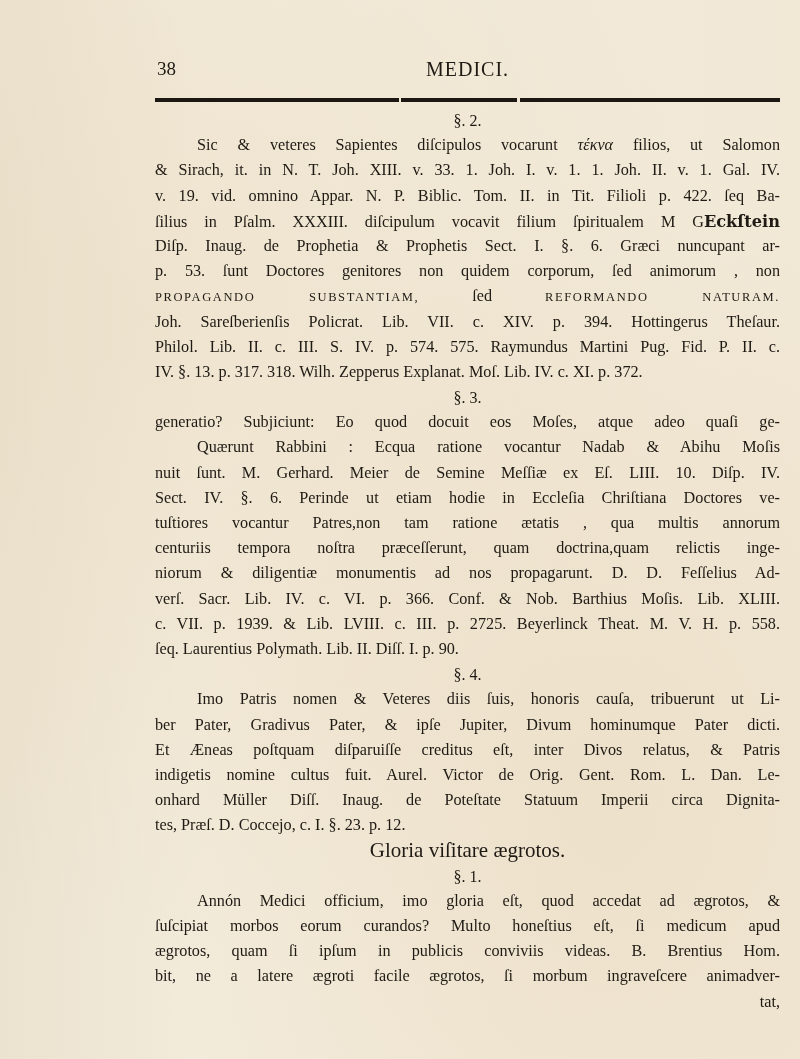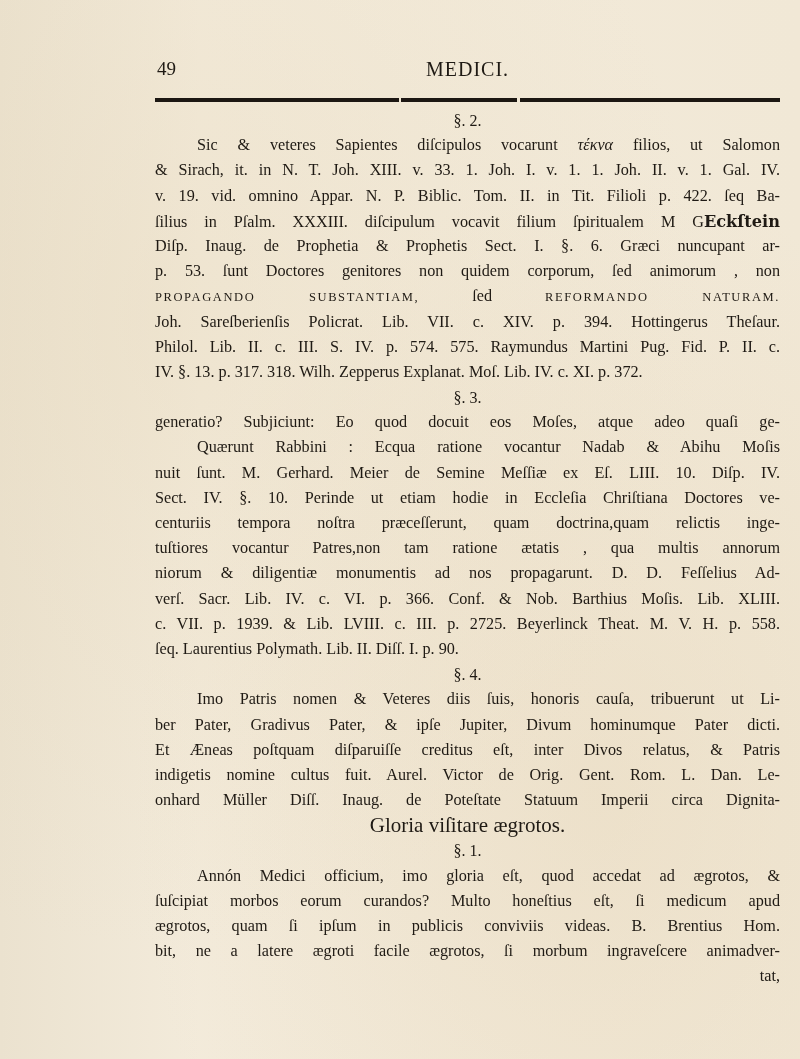--- a/index.html
+++ b/index.html
@@ -36,53 +36,54 @@
   .it { }
   .sc { font-size: 12.5px; letter-spacing: 1.6px; }
   .gk { font-style: italic; }
   .frak { font-family: "DejaVu Serif", serif; font-weight: bold; }
 </style>
 </head>
 <body>
 
 <div class="page">
   <div class="running-head">
-    <span class="page-number">49</span>
+    <span class="page-number">38</span>
     <div class="running-title">MEDICI.</div>
   </div>
   <div class="head-rule"></div>
   <div class="body-text" id="body-text">
       <div class="line center section-mark"><span>§. 2.</span></div>
       <div class="line justify indent"><span>Sic &amp; veteres Sapientes diſcipulos vocarunt </span><span class="gk">τέκνα</span><span> filios, ut Salomon</span></div>
       <div class="line justify"><span>&amp; Sirach, it. in N. T. Joh. XIII. v. 33. 1. Joh. I. v. 1. 1. Joh. II. v. 1. Gal. IV.</span></div>
       <div class="line justify"><span>v. 19. vid. omnino Appar. N. P. Biblic. Tom. II. in Tit. </span><span class="it">Filioli p. 422. ſeq Ba-</span></div>
       <div class="line justify"><span class="it">ſilius in Pſalm. XXXIII.</span><span> diſcipulum vocavit filium ſpiritualem </span><span class="it">M G</span><span class="frak">Eckſtein</span></div>
       <div class="line justify"><span class="it">Diſp. Inaug. de Prophetia &amp; Prophetis Sect. I. §. 6.</span><span>  Græci nuncupant ar-</span></div>
       <div class="line justify"><span class="it">p. 53.</span><span> ſunt Doctores genitores non quidem corporum, ſed animorum , non</span></div>
       <div class="line justify"><span class="sc">PROPAGANDO SUBSTANTIAM,</span><span> ſed </span><span class="sc">REFORMANDO NATURAM.</span></div>
       <div class="line justify"><span class="it">Joh. Sareſberienſis Policrat. Lib. VII. c. XIV. p. 394. Hottingerus Theſaur.</span></div>
       <div class="line justify"><span class="it">Philol. Lib. II. c. III. S. IV. p. 574. 575. Raymundus Martini Pug. Fid. P. II. c.</span></div>
       <div class="line left"><span class="it">IV. §. 13. p. 317. 318. Wilh. Zepperus Explanat. Moſ. Lib. IV. c. XI. p. 372.</span></div>
       <div class="line center section-mark"><span>§. 3.</span></div>
       <div class="line justify"><span>generatio? Subjiciunt: Eo quod docuit eos Moſes, atque adeo quaſi ge-</span></div>
       <div class="line justify indent"><span>Quærunt Rabbini : Ecqua ratione vocantur Nadab &amp; Abihu Moſis</span></div>
       <div class="line justify"><span>nuit ſunt. </span><span class="it">M. Gerhard. Meier de Semine Meſſiæ ex Eſ. LIII. 10. Diſp. IV.</span></div>
-      <div class="line justify"><span class="it">Sect. IV. §. 10.</span><span>  Perinde ut etiam hodie in Eccleſia Chriſtiana </span><span class="it">Doctores</span><span> ve-</span></div>
+      <div class="line justify"><span class="it">Sect. IV. §. 6.</span><span>  Perinde ut etiam hodie in Eccleſia Chriſtiana </span><span class="it">Doctores</span><span> ve-</span></div>
+      <div class="line justify"><span>tuſtiores vocantur </span><span class="it">Patres,</span><span>non tam ratione </span><span class="it">ætatis ,</span><span>  qua multis annorum</span></div>
       <div class="line justify"><span>centuriis tempora noſtra præceſſerunt, quam </span><span class="it">doctrina,</span><span>quam relictis inge-</span></div>
-      <div class="line justify"><span>tuſtiores vocantur </span><span class="it">Patres,</span><span>non tam ratione </span><span class="it">ætatis ,</span><span>  qua multis annorum</span></div>
       <div class="line justify"><span>niorum &amp; diligentiæ monumentis ad nos propagarunt. </span><span class="it">D. D. Feſſelius Ad-</span></div>
       <div class="line justify"><span class="it">verſ. Sacr. Lib. IV. c. VI. p. 366.</span><span> Conf. &amp; </span><span class="it">Nob. Barthius Moſis. Lib. XLIII.</span></div>
       <div class="line justify"><span class="it">c. VII. p. 1939. &amp; Lib. LVIII. c. III. p. 2725. Beyerlinck Theat. M. V. H. p. 558.</span></div>
       <div class="line left"><span class="it">ſeq. Laurentius Polymath. Lib. II. Diſſ. I. p. 90.</span></div>
       <div class="line center section-mark"><span>§. 4.</span></div>
       <div class="line justify indent"><span>Imo Patris nomen &amp; Veteres diis ſuis, honoris cauſa, tribuerunt ut Li-</span></div>
       <div class="line justify"><span>ber Pater, Gradivus Pater, &amp; ipſe Jupiter, Divum hominumque Pater dicti.</span></div>
       <div class="line justify"><span>Et Æneas poſtquam diſparuiſſe creditus eſt, inter Divos relatus, &amp; Patris</span></div>
       <div class="line justify"><span>indigetis nomine cultus fuit. </span><span class="it">Aurel. Victor de Orig. Gent. Rom. L. Dan. Le-</span></div>
       <div class="line justify"><span class="it">onhard Müller Diſſ. Inaug. de Poteſtate Statuum Imperii circa Dignita-</span></div>
+      <div class="line left"><span class="it">tes, Præſ. D. Coccejo, c. I. §. 23. p. 12.</span></div>
       <div class="line center heading"><span>Gloria viſitare ægrotos.</span></div>
       <div class="line center section-mark"><span>§. 1.</span></div>
       <div class="line justify indent"><span>Annón Medici officium, imo gloria eſt, quod accedat ad ægrotos, &amp;</span></div>
       <div class="line justify"><span>ſuſcipiat morbos eorum curandos? Multo honeſtius eſt, ſi medicum apud</span></div>
       <div class="line justify"><span>ægrotos, quam ſi ipſum in publicis conviviis videas. </span><span class="it">B. Brentius Hom.</span></div>
       <div class="line justify"><span>bit, ne a latere ægroti facile ægrotos, ſi morbum ingraveſcere animadver-</span></div>
       <div class="line right"><span>tat,</span></div>
     </div>
 </div>
 

